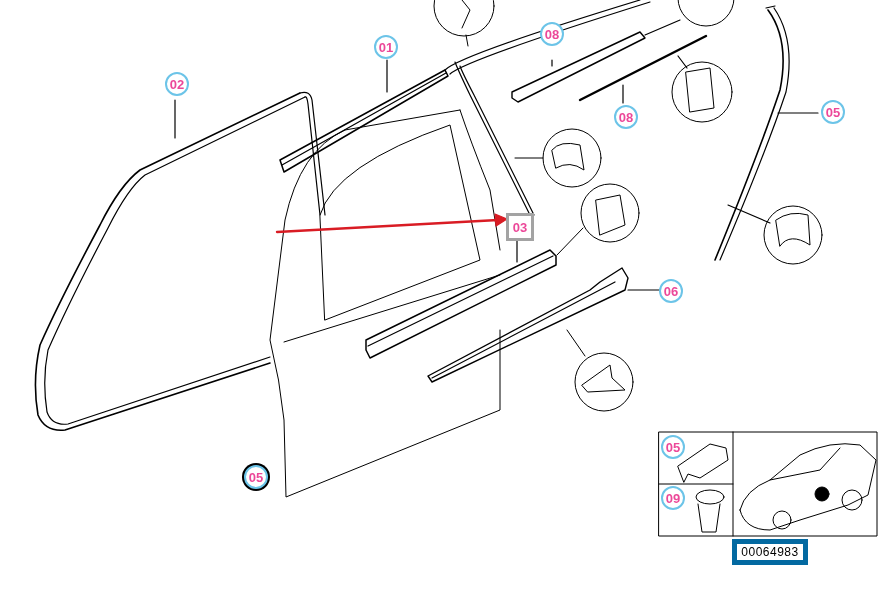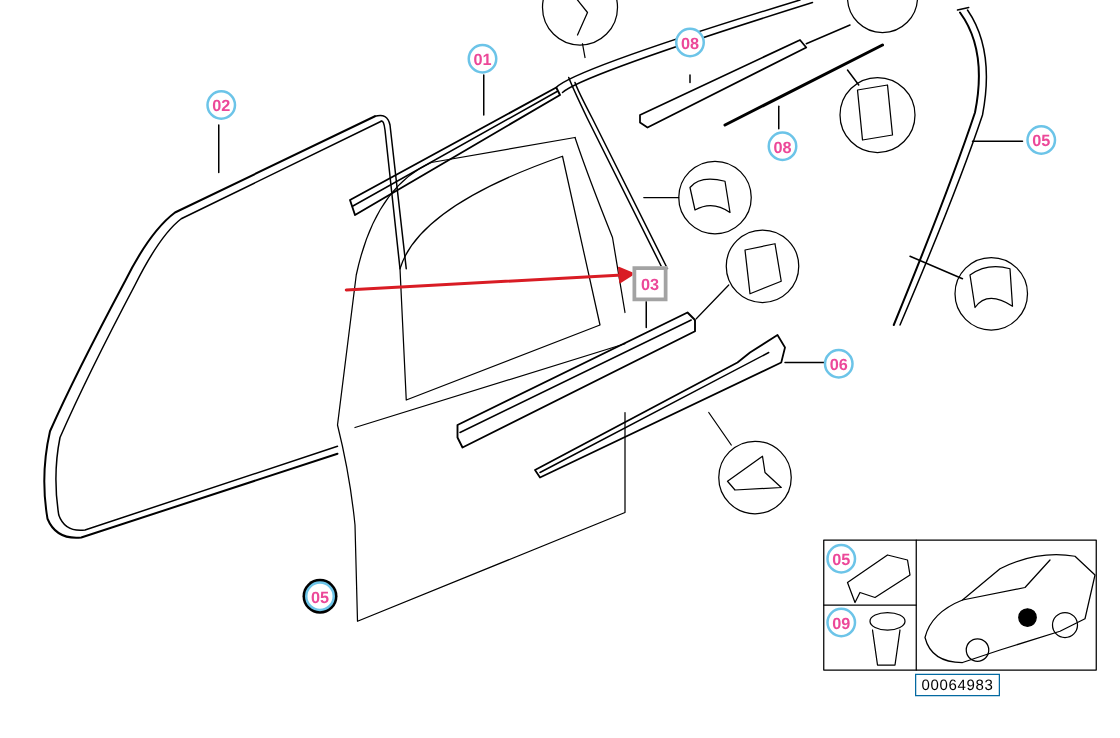--- a/index.html
+++ b/index.html
@@ -2,21 +2,21 @@
 <html><head>
 <meta charset="utf-8">
 <style>
   html, body { margin:0; padding:0; background:#ffffff; }
   body { width:896px; height:590px; position:relative; overflow:hidden; font-family:"Liberation Sans", sans-serif; }
   svg.diagram { position:absolute; left:0; top:0; width:896px; height:590px; }
   .callout { position:absolute; width:24px; height:24px; border:2px solid #6cc4e8; border-radius:50%; background:#fff;
              display:flex; align-items:center; justify-content:center; font-size:13px; color:#ec4899; box-sizing:border-box; cursor:pointer;font-weight:bold; }
   .callout.highlight { border-radius:0; border:3px solid #a3a3a3; width:28px; height:28px; }
   .callout.ring { box-shadow:0 0 0 2px #000; }
-  .part-code { position:absolute; left:732px; top:539px; width:66px; height:16px; border:1px solid #0369a1; font-size:12px;
+  .part-code { position:absolute; left:732px; top:539px; width:66px; height:16px; border:5px solid #0369a1; font-size:12px;
                display:flex; align-items:center; justify-content:center; background:#fff; letter-spacing:0.5px; }
 </style>
 </head>
 <body>
 
 <svg class="diagram" viewBox="0 0 896 590" xmlns="http://www.w3.org/2000/svg">
   <g fill="none" stroke="#000" stroke-width="1.2" stroke-linejoin="round" stroke-linecap="round">
 
     <g>
       <path d="M300 93 L140 170 Q120 185 100 225 Q60 300 40 345 Q32 380 38 415 Q45 432 65 430 L270 363" stroke-width="1.6"></path>

